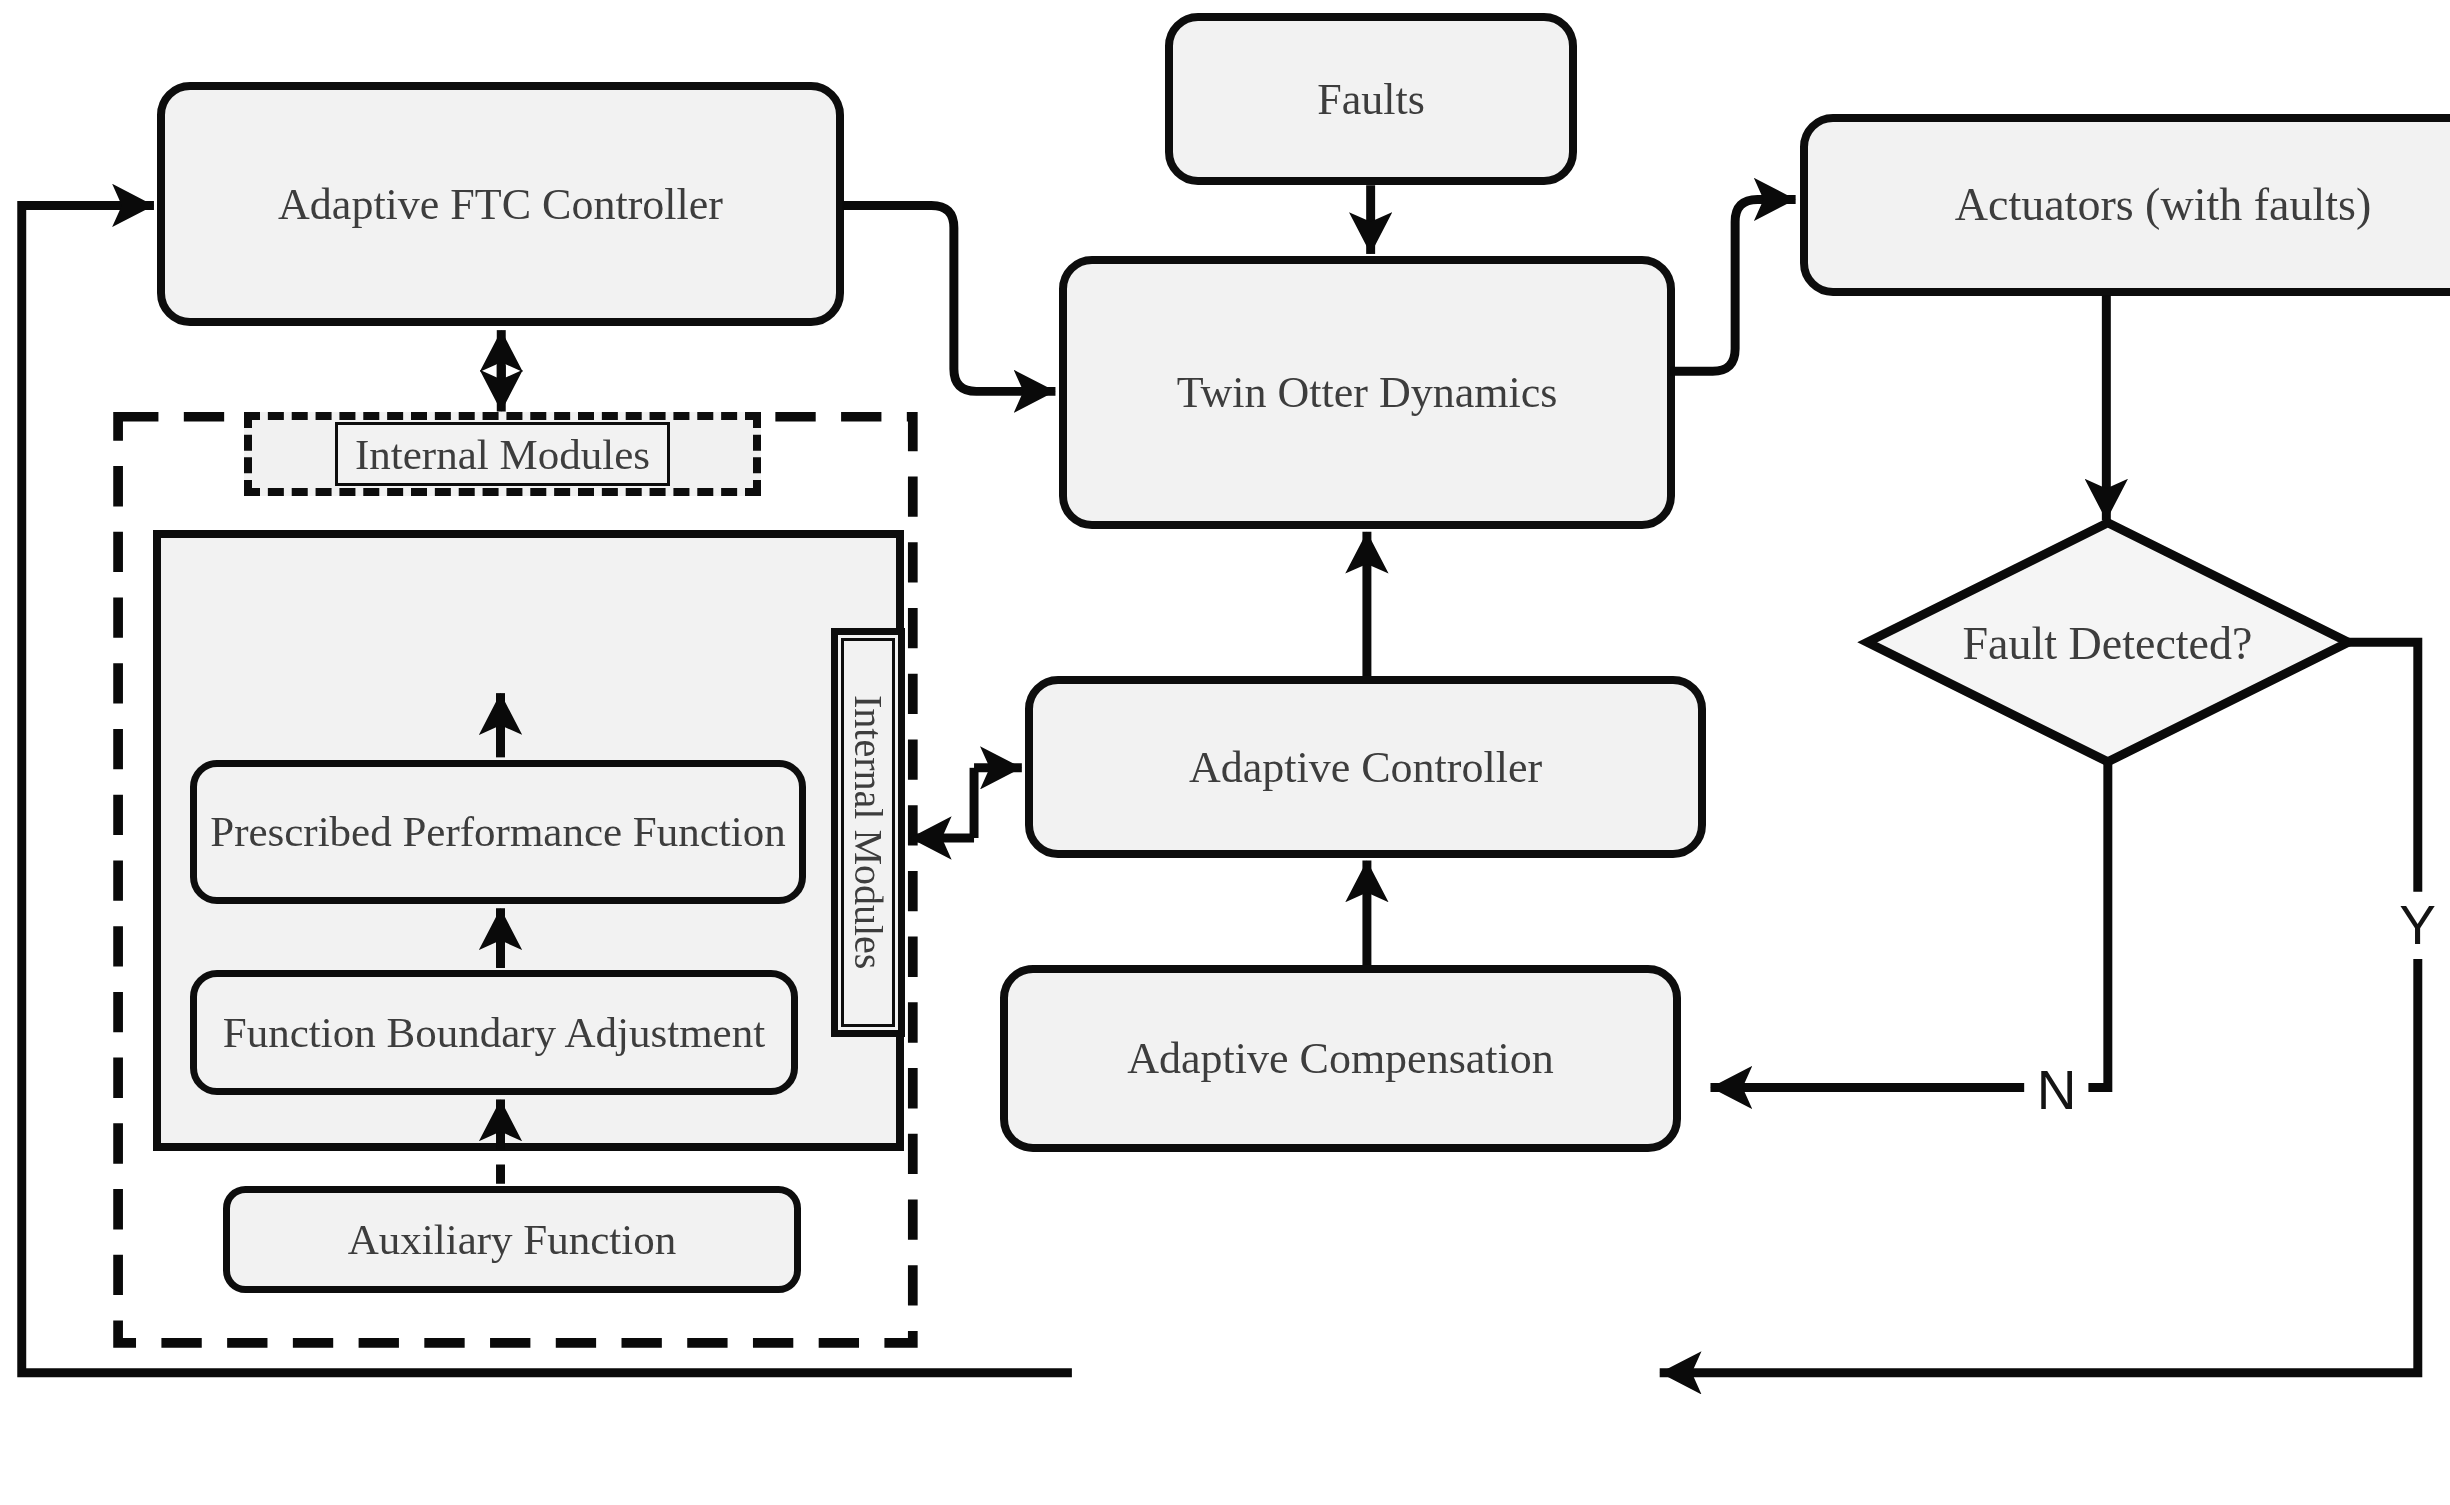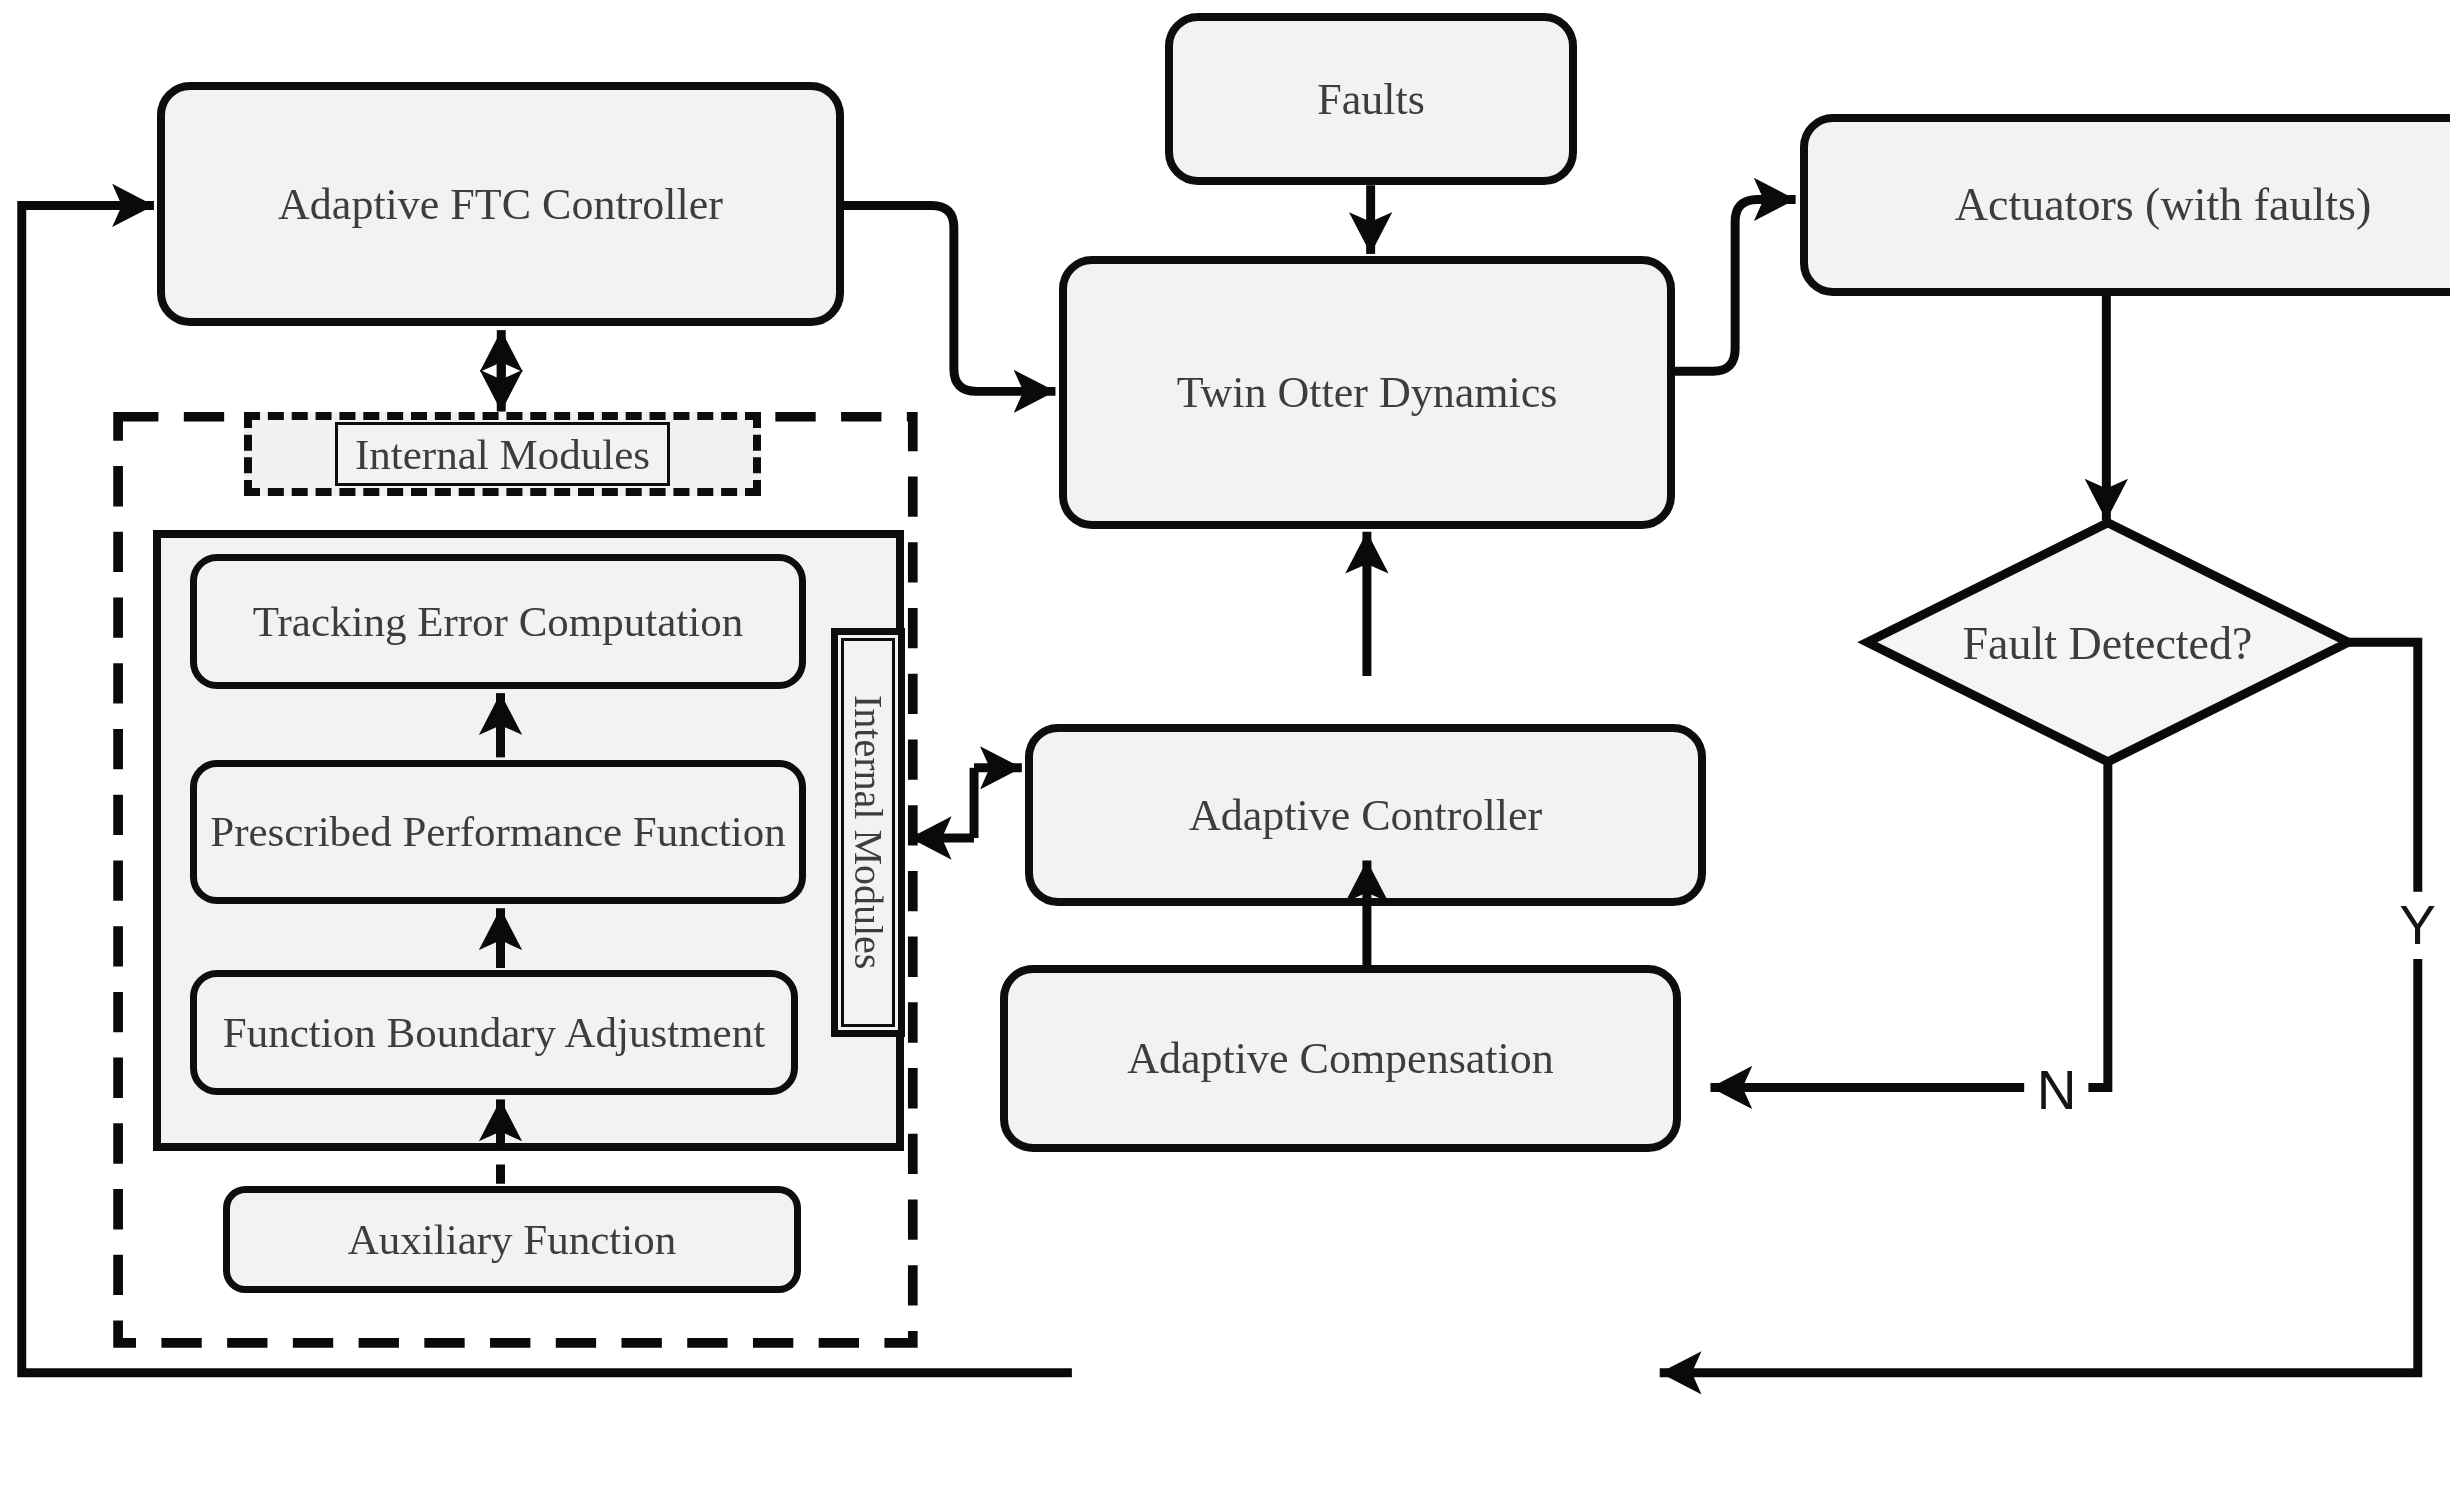--- a/index.html
+++ b/index.html
@@ -27,21 +27,21 @@
   }
   .big   { font-size: 44px; }
   .inner { font-size: 43px; border-width: 7.5px; border-radius: 27px; }
   .plain { position: absolute; box-sizing: border-box; display: flex; align-items: center; justify-content: center; text-align: center; color: #3d3d3d; }
 
   
   #node-ftc        { left: 157px;  top: 82px;  width: 687px; height: 244px; }
   #node-faults     { left: 1165px; top: 13.4px;   width: 412px; height: 172px; }
   #node-twin       { left: 1059px; top: 256px;  width: 616px; height: 273px; }
   #node-actuators  { left: 1800px; top: 114px;  width: 726px; height: 182px; font-size: 46px; }
-  #node-adctrl     { left: 1025px; top: 676px;  width: 681px; height: 182px; margin-top: 48px; }
+  #node-adctrl     { left: 1025px; top: 676px;  width: 681px; height: 182px; }
   #node-adcomp     { left: 1000px; top: 965px; width: 681px; height: 187px; }
   #node-faultcomp  { left: 1072px; top: 1274px; width: 584px; height: 196px; }
 
   #group-internal  { left: 153px; top: 530px; width: 751px; height: 621px;
                      background: #f2f2f2; border: 8.2px solid #0d0d0d; border-radius: 0; }
   #node-tracking   { left: 190px; top: 554px;  width: 616px; height: 135px; }
   #node-prescribed { left: 190px; top: 760px; width: 616px; height: 144px; }
   #node-boundary   { left: 190px; top: 970px; width: 608px; height: 125px; }
   #node-auxiliary  { left: 223px; top: 1186px; width: 578px; height: 107px; border-radius: 22.4px; }
 
@@ -89,23 +89,20 @@
     <span>Faults</span>
   </div>
   <div class="box big" id="node-twin">
     <span>Twin Otter Dynamics</span>
   </div>
   <div class="box big" id="node-actuators">
     <span>Actuators (with faults)</span>
   </div>
 
   <div class="box" id="group-internal"></div>
-  <div class="box inner" id="node-tracking">
-    <span>Tracking Error Computation</span>
-  </div>
   <div class="box inner" id="node-prescribed">
     <span>Prescribed Performance Function</span>
   </div>
   <div class="box inner" id="node-boundary">
     <span>Function Boundary Adjustment</span>
   </div>
   <div class="box inner" id="node-auxiliary">
     <span>Auxiliary Function</span>
   </div>
 

